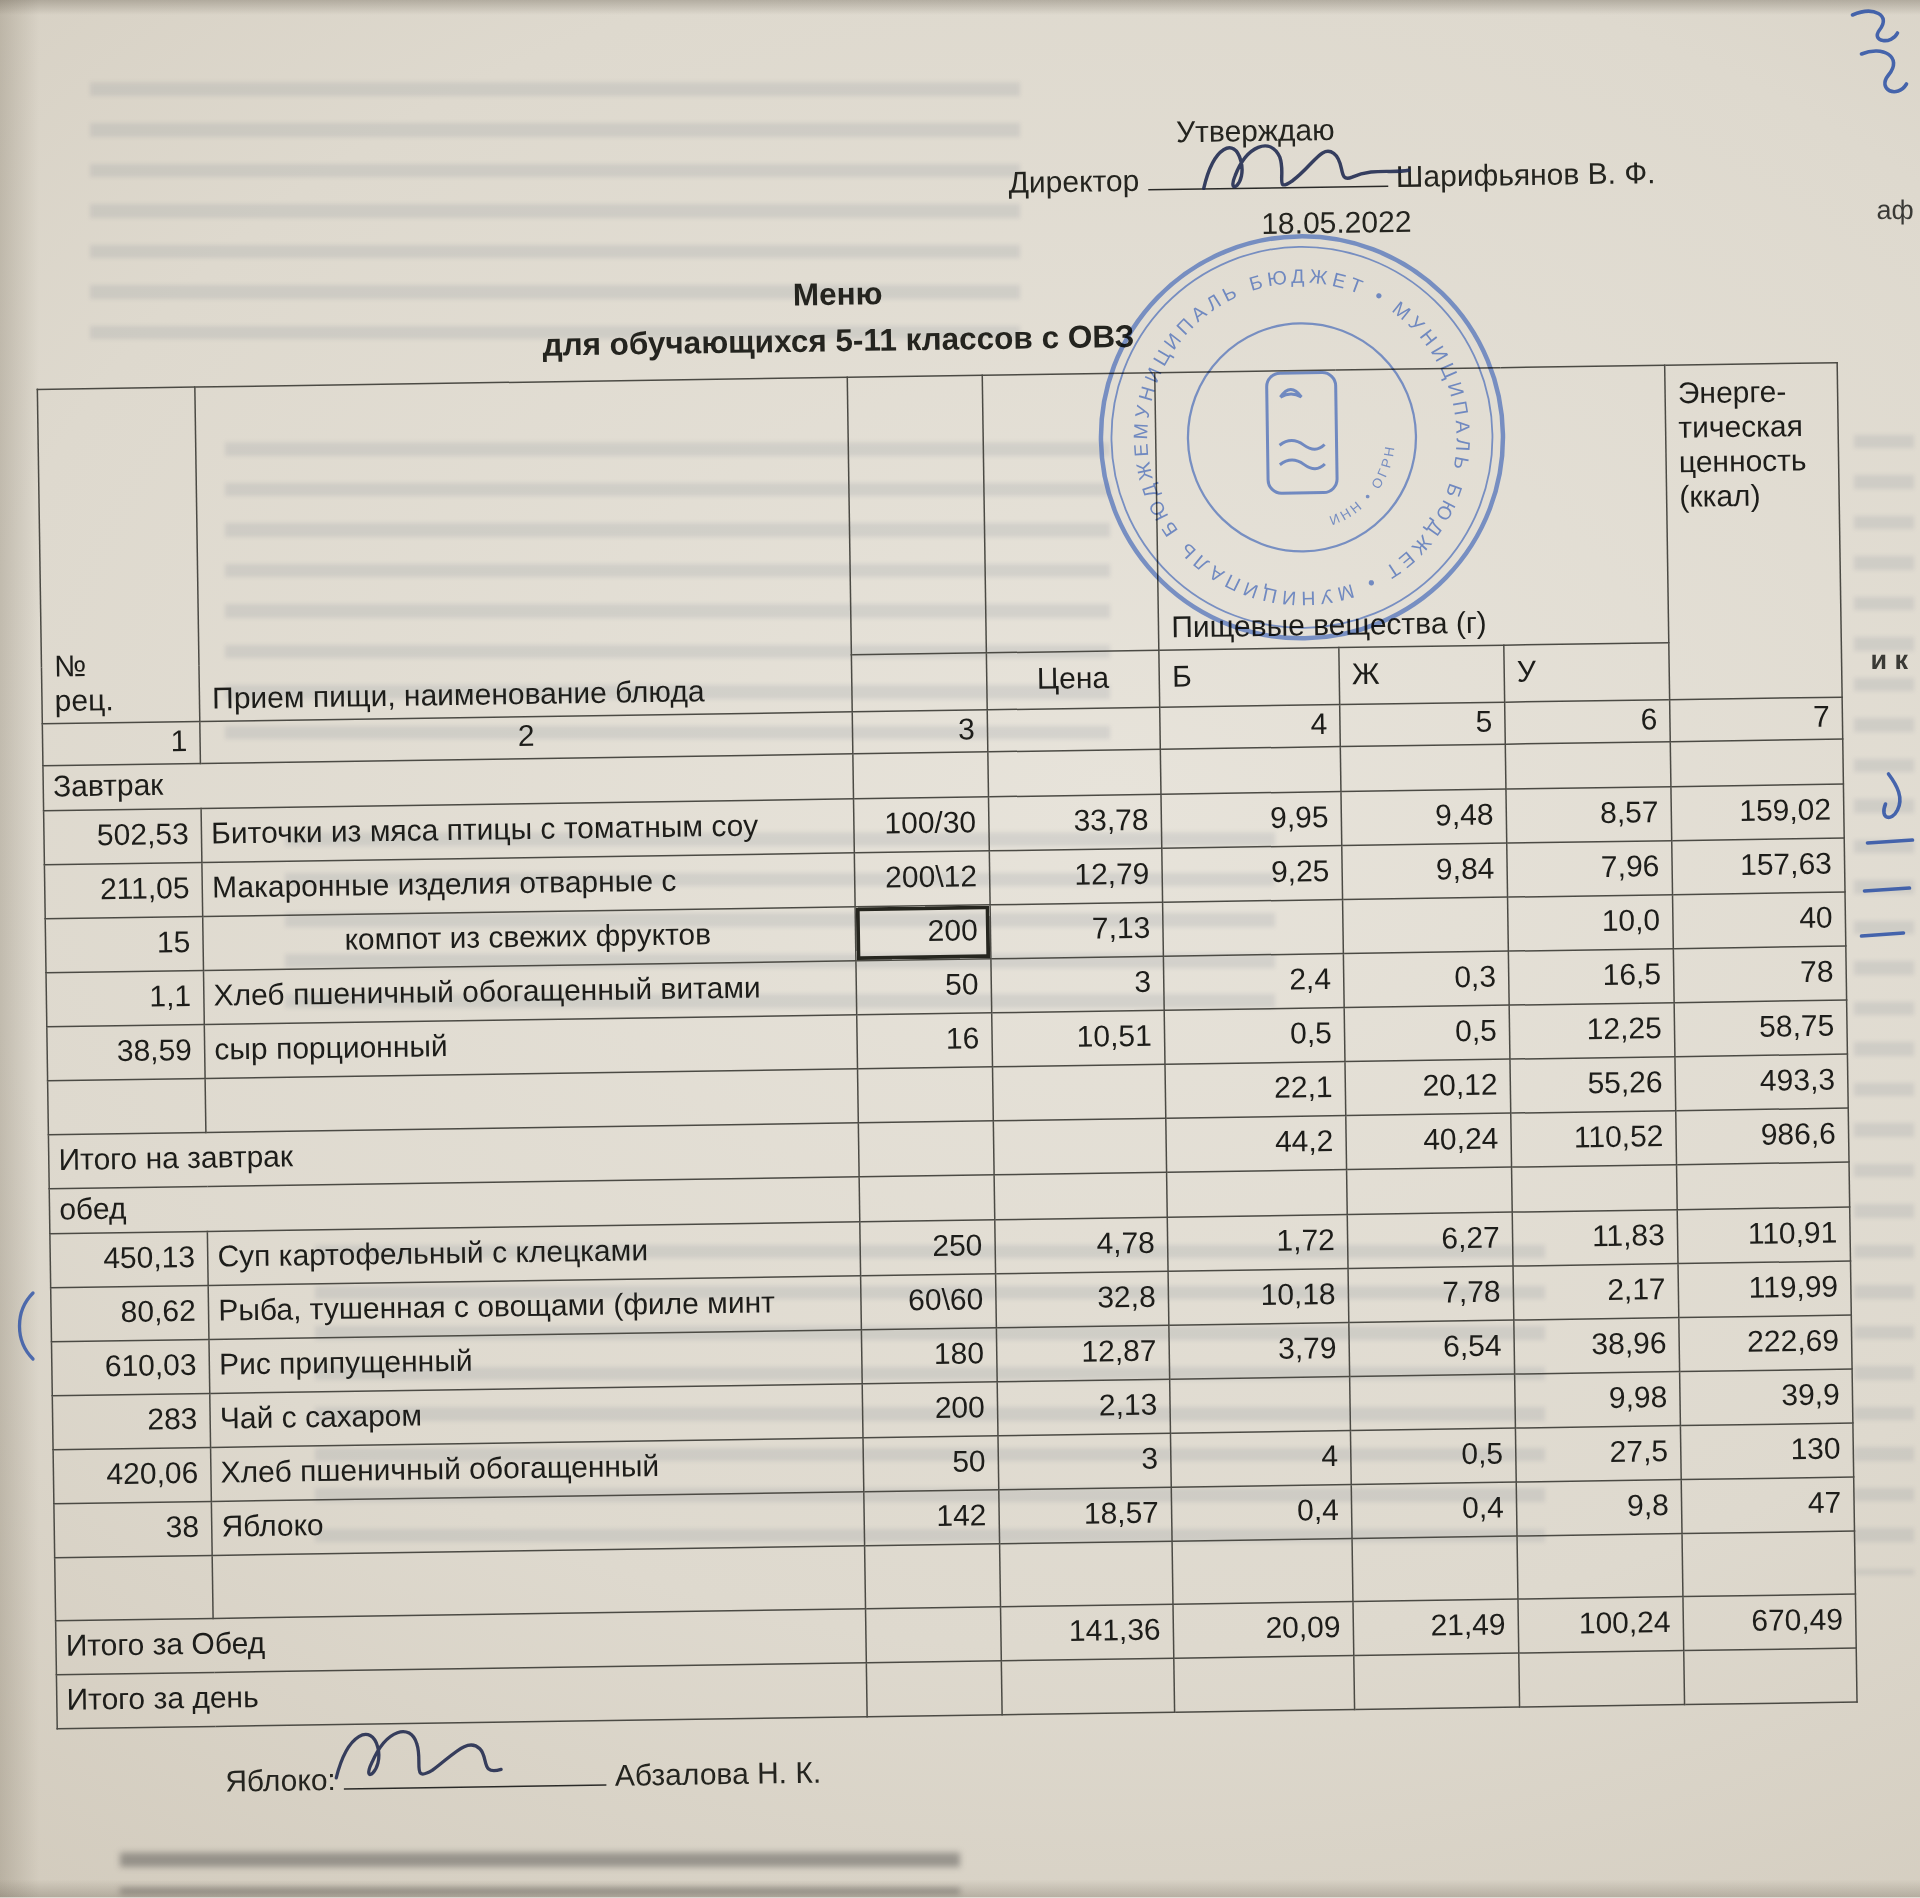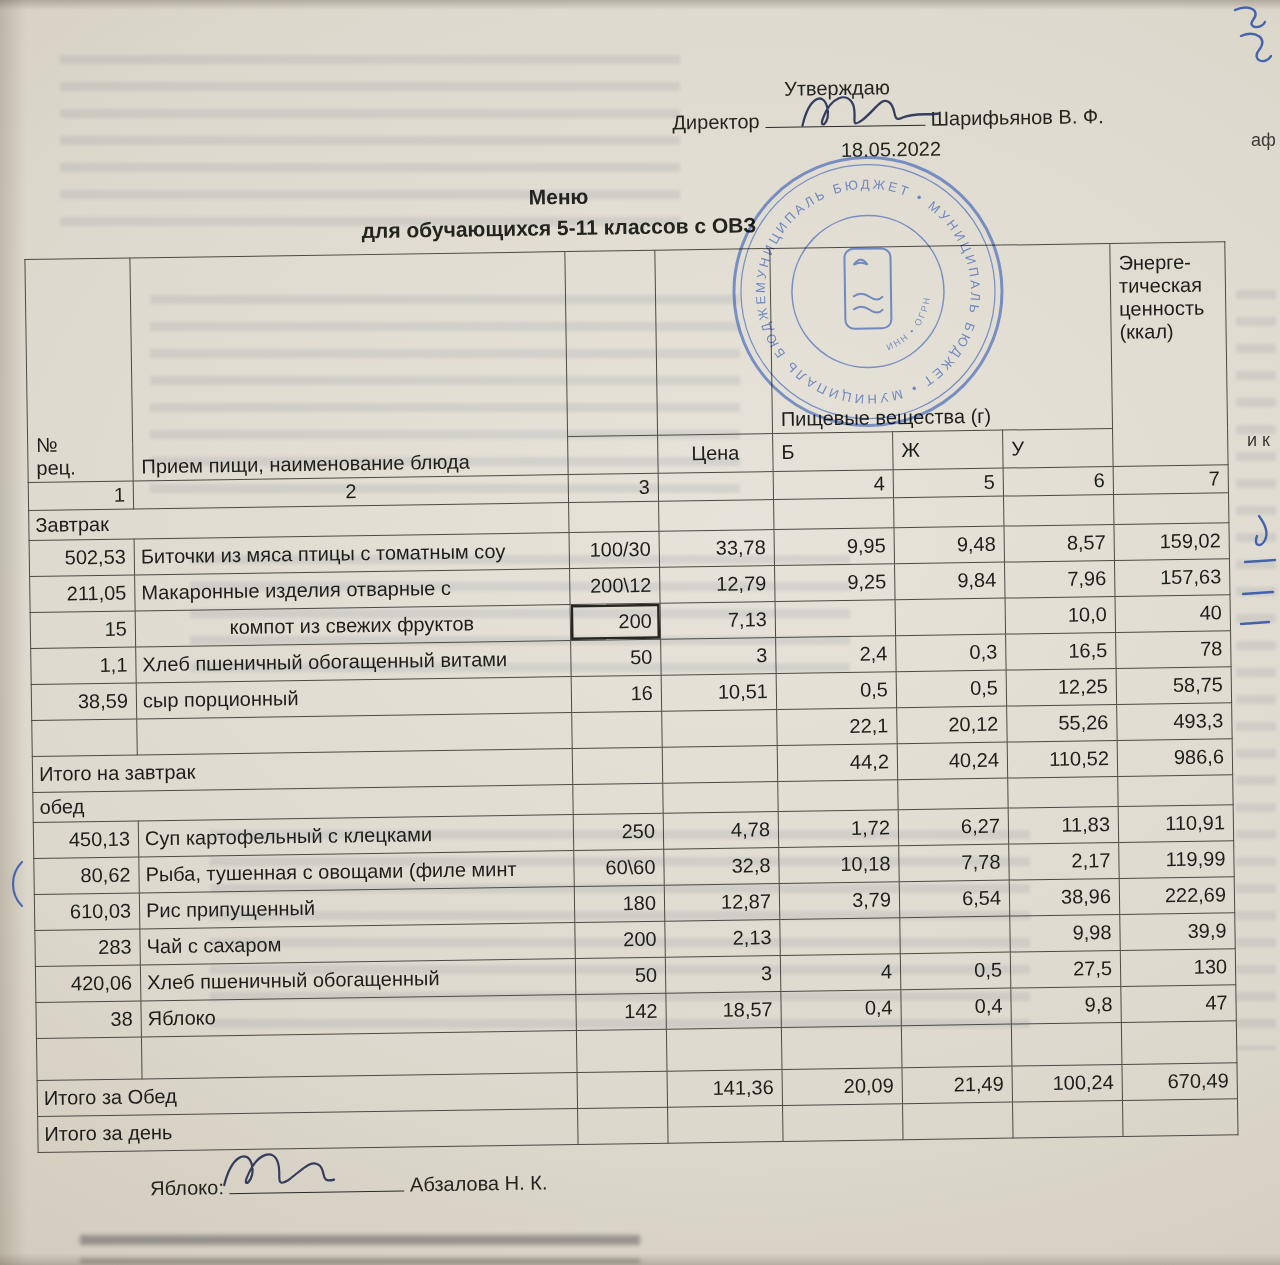--- a/index.html
+++ b/index.html
@@ -67,21 +67,21 @@
 <div class="shade shade-top"></div>
 <div class="shade shade-bottom"></div>
 <div class="bleed" style="left:60px;top:55px;width:620px;height:180px;"></div>
 <div class="bleed" style="left:150px;top:295px;width:590px;height:215px;"></div>
 <div class="bleed" style="left:190px;top:555px;width:660px;height:130px;"></div>
 <div class="bleed" style="left:210px;top:830px;width:820px;height:210px;"></div>
 <div class="bleed" style="left:1236px;top:290px;width:40px;height:760px;"></div>
 <div class="bleed bleed-dark" style="left:80px;top:1235px;width:560px;height:28px;"></div>
 
 <div class="frag" style="left:1251px;top:130px;">аф</div>
-<div class="frag" style="left:1247px;top:430px;">и к</div>
+<div class="frag" style="left:1247px;top:430px;font-weight:bold;">и к</div>
 
 <svg class="pen" style="left:1225px;top:2px;" width="55" height="70" viewBox="0 0 55 70">
   <g fill="none" stroke="#2b50a6" stroke-width="2.4" opacity="0.85" stroke-linecap="round">
     <path d="M10,8 C24,2 36,8 28,18 C22,26 36,28 40,20"></path>
     <path d="M16,34 C30,28 44,36 34,48 C26,58 40,64 46,54"></path>
   </g>
 </svg>
 <svg class="pen" style="left:1235px;top:510px;" width="45" height="140" viewBox="0 0 45 140">
   <g fill="none" stroke="#2b50a6" stroke-width="2.4" opacity="0.85" stroke-linecap="round">
     <path d="M24,6 C30,14 34,22 30,30 C26,38 18,36 22,26"></path>

